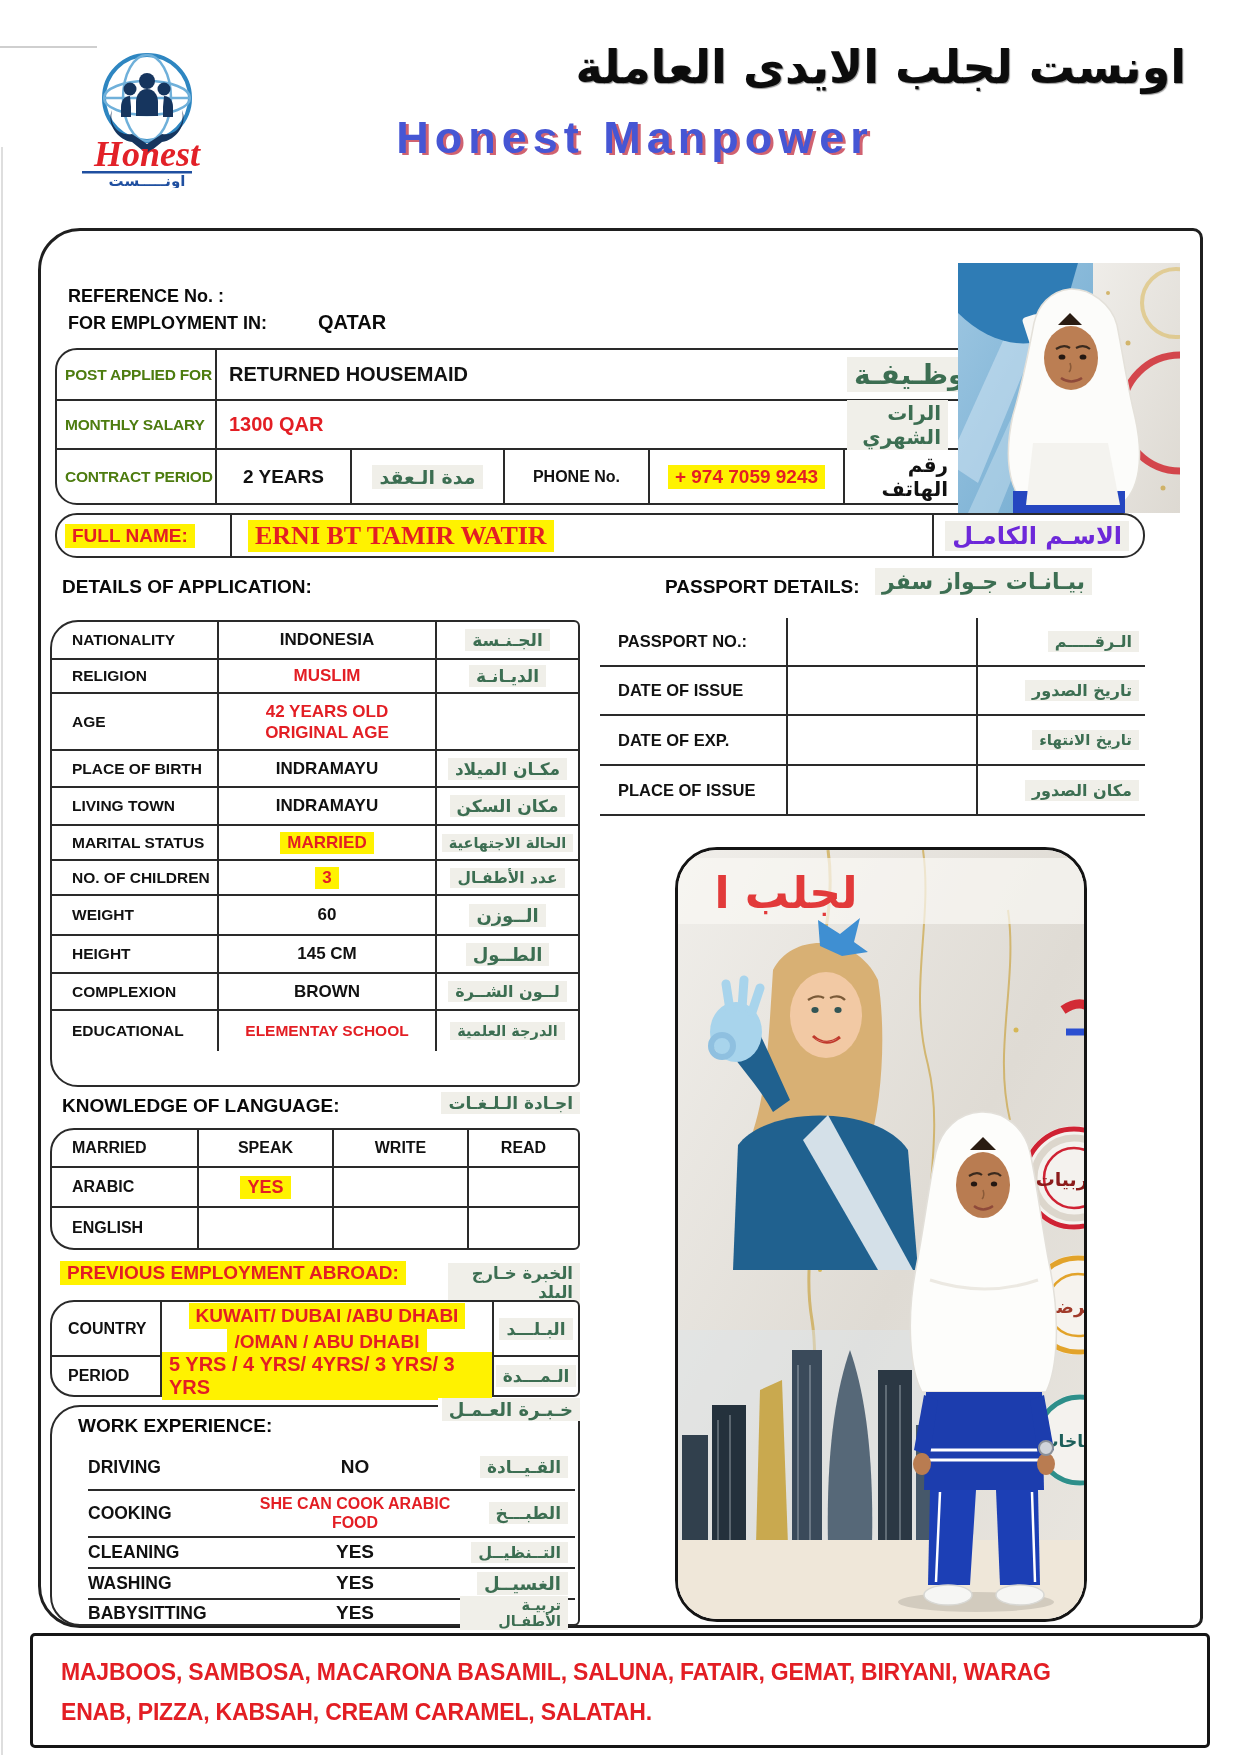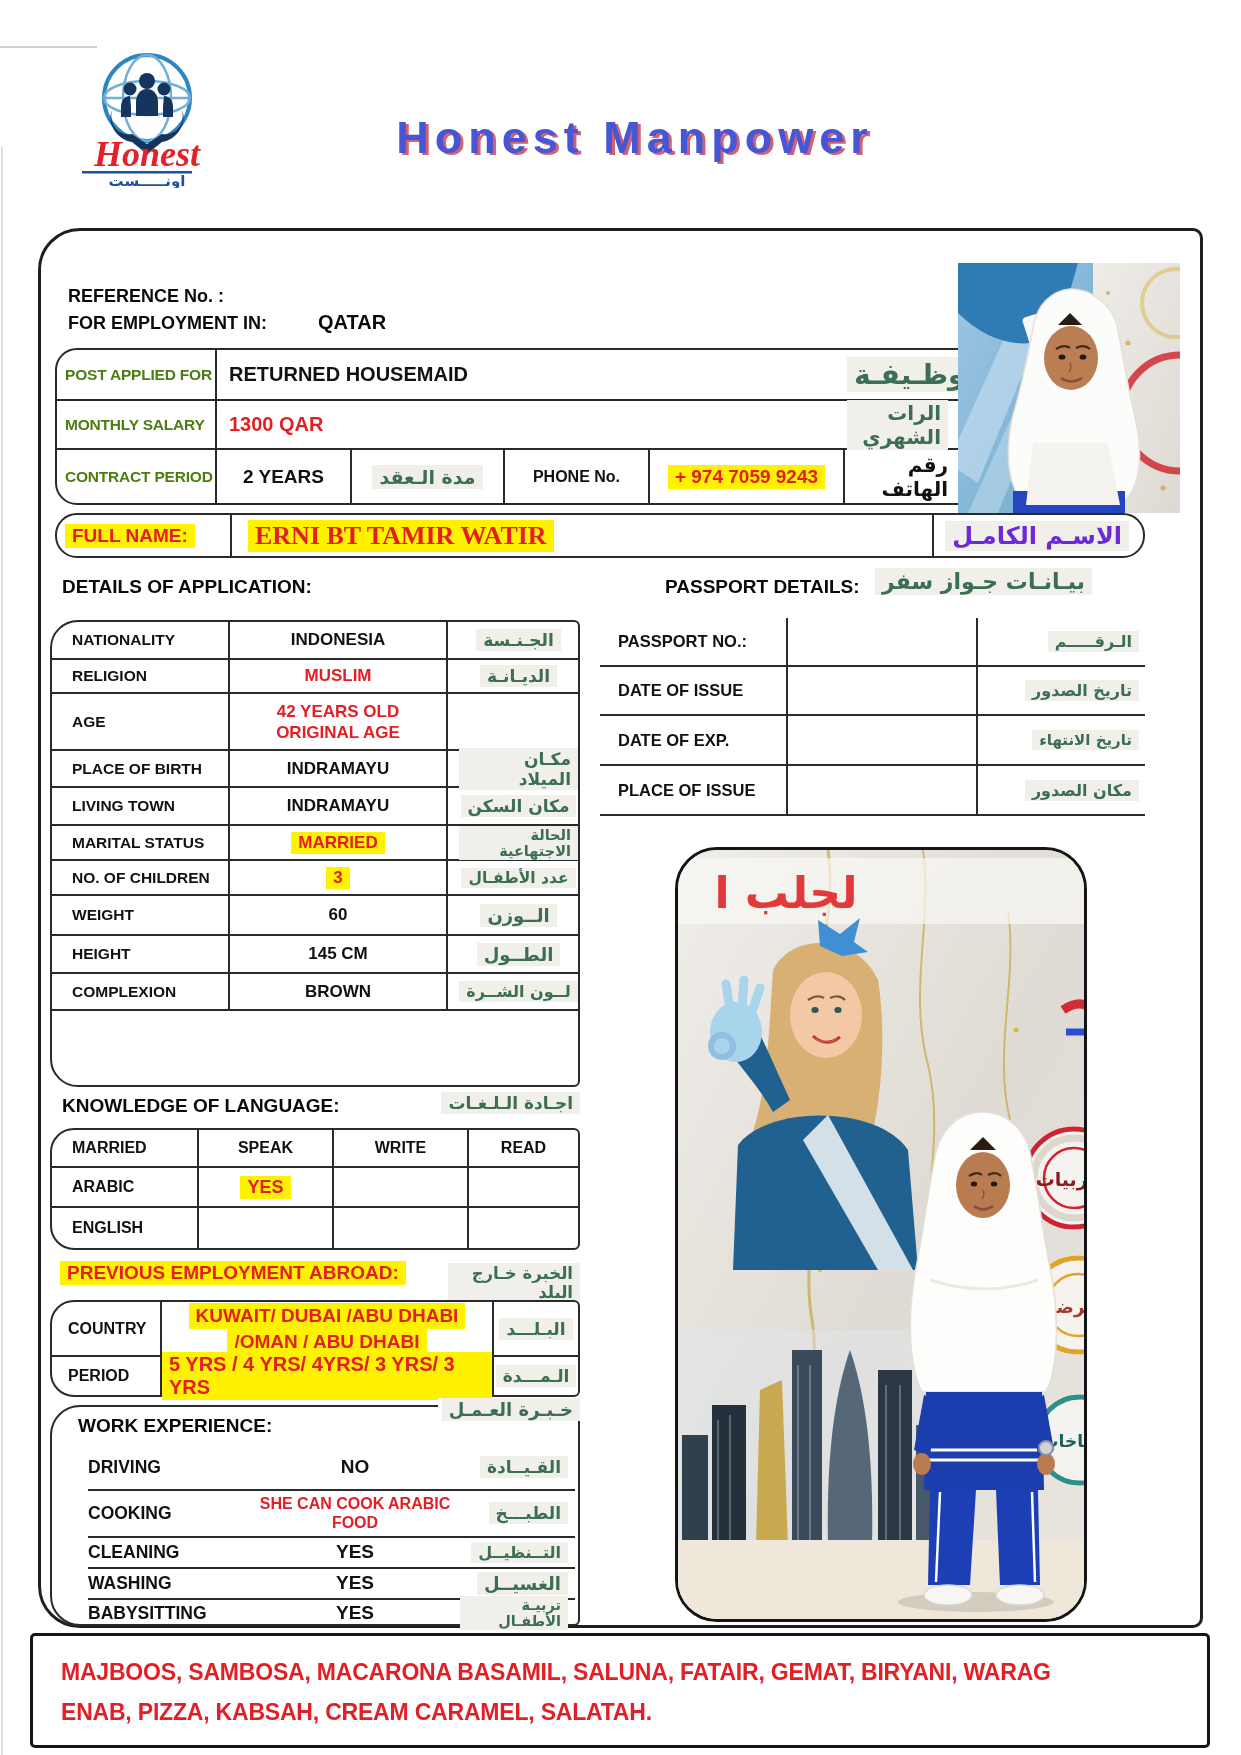--- a/index.html
+++ b/index.html
@@ -22,21 +22,21 @@
   .jrow { display:flex; align-items:center; }
   .jrow.b { border-bottom:2px solid #2a2a2a; }
   .jcell { height:100%; display:flex; align-items:center; }
   .vline { border-right:2px solid #2a2a2a; }
   
   .fn-row { left:55px; top:513px; width:1090px; height:45px; border:2px solid #2a2a2a; border-radius:22px;
             display:flex; align-items:center; background:#fff; }
   
   .det-table { left:50px; top:620px; width:530px; height:467px; border:2px solid #2a2a2a;
                border-radius:28px 6px 6px 28px; display:flex; flex-direction:column; background:#fff;}
-  .drow { display:flex;gap:11px; }
+  .drow { display:flex; }
   .drow.b { border-bottom:2px solid #2a2a2a; }
   .dc1 { flex:0 0 165px; display:flex; align-items:center; padding-left:20px; font-weight:bold; font-size:15.5px;}
   .dc2 { flex:0 0 220px; display:flex; align-items:center; justify-content:center; text-align:center;
          font-weight:bold; font-size:17px; border-left:2px solid #2a2a2a; border-right:2px solid #2a2a2a;}
   .dc3 { flex:1; display:flex; align-items:center; justify-content:center; }
   
   .prow { display:flex; border-bottom:2px solid #2a2a2a; }
   .pc1 { flex:0 0 188px; display:flex; align-items:center; padding-left:18px; font-weight:bold; font-size:16.5px;
          border-right:2px solid #2a2a2a; }
   .pc2 { flex:0 0 190px; border-right:2px solid #2a2a2a; }
@@ -107,20 +107,21 @@
         <path d="M95,41 c-7,0 -11,6 -11,13 v14 h22 v-14 c0,-7 -4,-13 -11,-13 z"></path>
         <path d="M78,48 c-6,0 -9,5 -9,11 v10 h10 v-10 z"></path>
         <path d="M112,48 c6,0 9,5 9,11 v10 h-10 v-10 z"></path>
         <path d="M60,62 c-6,14 6,30 20,32 l15,12 l15,-12 c14,-2 26,-18 20,-32 c4,18 -10,26 -20,24 l-15,10 l-15,-10 c-10,2 -24,-6 -20,-24 z"></path>
       </g>
       <text x="95" y="118" text-anchor="middle" font-family="Liberation Serif, serif" font-style="italic" font-weight="bold" font-size="36" fill="#e22128">Honest</text>
       <rect x="30" y="123" width="110" height="2.5" fill="#1f4fa0"></rect>
       <text x="95" y="138" text-anchor="middle" font-family="DejaVu Sans, sans-serif" font-weight="bold" font-size="15" fill="#1f4fa0">اونـــــست</text>
     </svg>
   </div>
+  <div class="abs arabic-title">اونست لجلب الايدى العاملة</div>
   <div class="abs brand-en">Honest Manpower</div>
 
   <div class="abs mainbox"></div>
 
   <div class="abs h1" style="left:68px;top:286px;font-size:18px;">REFERENCE No. :</div>
   <div class="abs h1" style="left:68px;top:313px;font-size:18px;">FOR EMPLOYMENT IN:</div>
   <div class="abs h1" style="left:318px;top:311px;font-size:20px;">QATAR</div>
 
   <div class="abs job-table">
     <div class="jrow b" style="height:52px;">
@@ -236,20 +237,27 @@
       <div class="dc2">145 CM</div>
       <div class="dc3">
           <span class="archip" style="font-size:18px;">الطــول</span>
         </div>
     </div>
     <div class="drow b" style="height:37px;">
       <div class="dc1">COMPLEXION</div>
       <div class="dc2">BROWN</div>
       <div class="dc3">
           <span class="archip" style="font-size:16px;">لــون الشــرة</span>
+        </div>
+    </div>
+    <div class="drow" style="height:40px;">
+      <div class="dc1">EDUCATIONAL</div>
+      <div class="dc2 red" style="font-size:15.5px;">ELEMENTAY SCHOOL</div>
+      <div class="dc3">
+          <span class="archip" style="font-size:14.5px;">الدرجة العلمية</span>
         </div>
     </div>
   </div>
 
   <div class="abs" style="left:600px;top:618px;width:545px;">
     <div class="prow" style="height:49px;">
       <div class="pc1">PASSPORT NO.:</div>
       <div class="pc2"></div>
       <div class="pc3">
           <span class="archip" style="font-size:16px;">الـرقـــــم</span>

